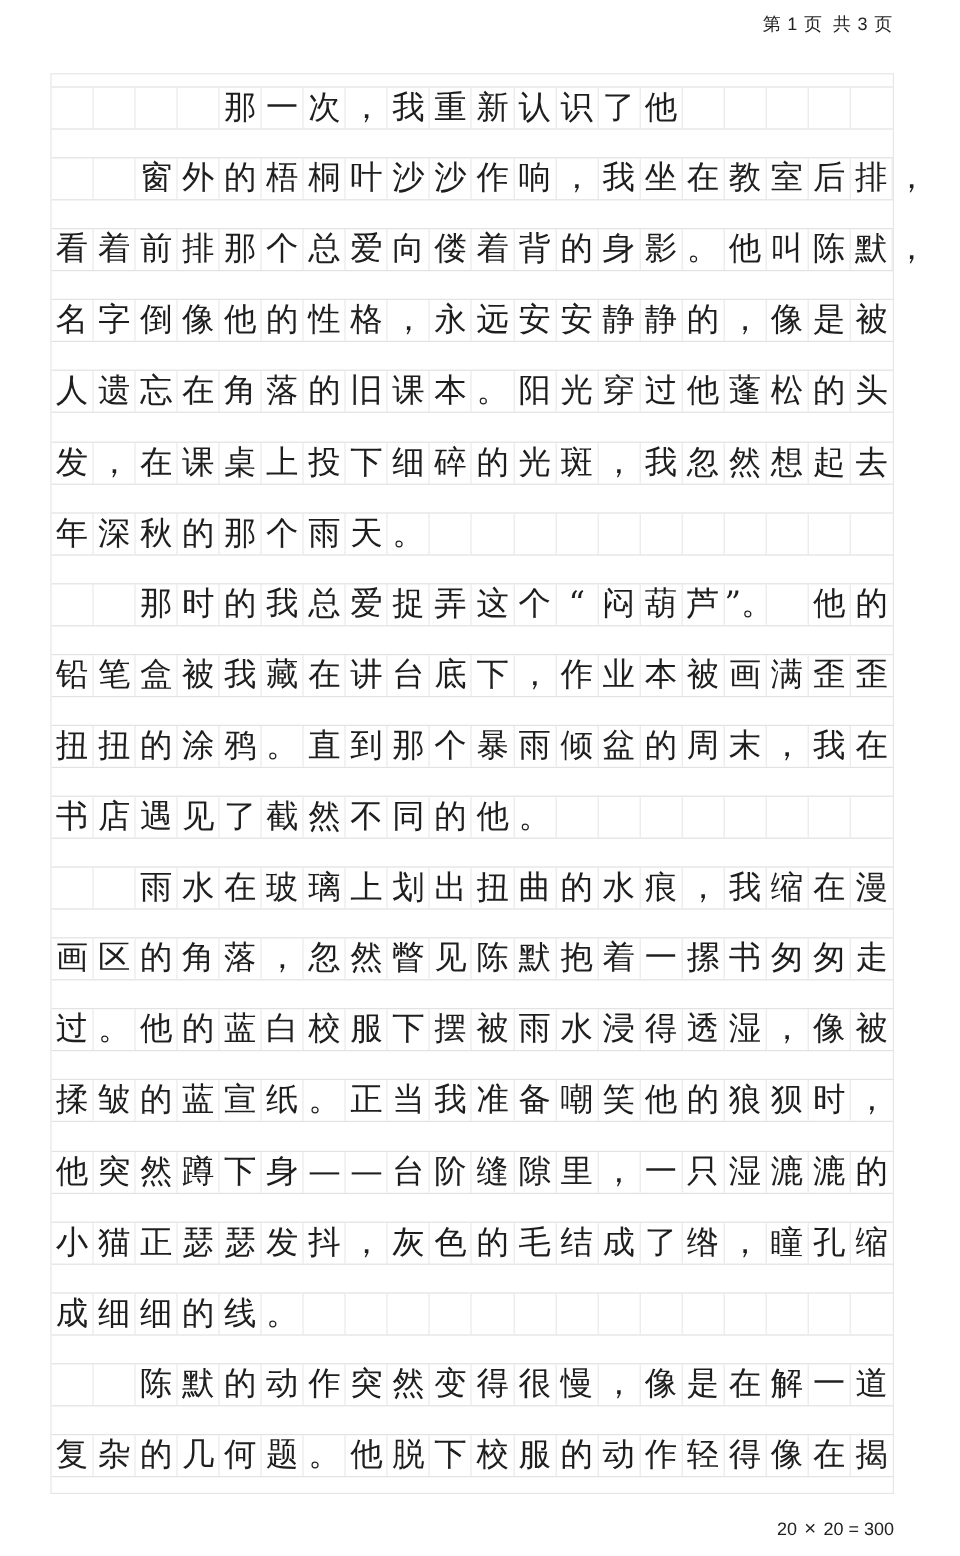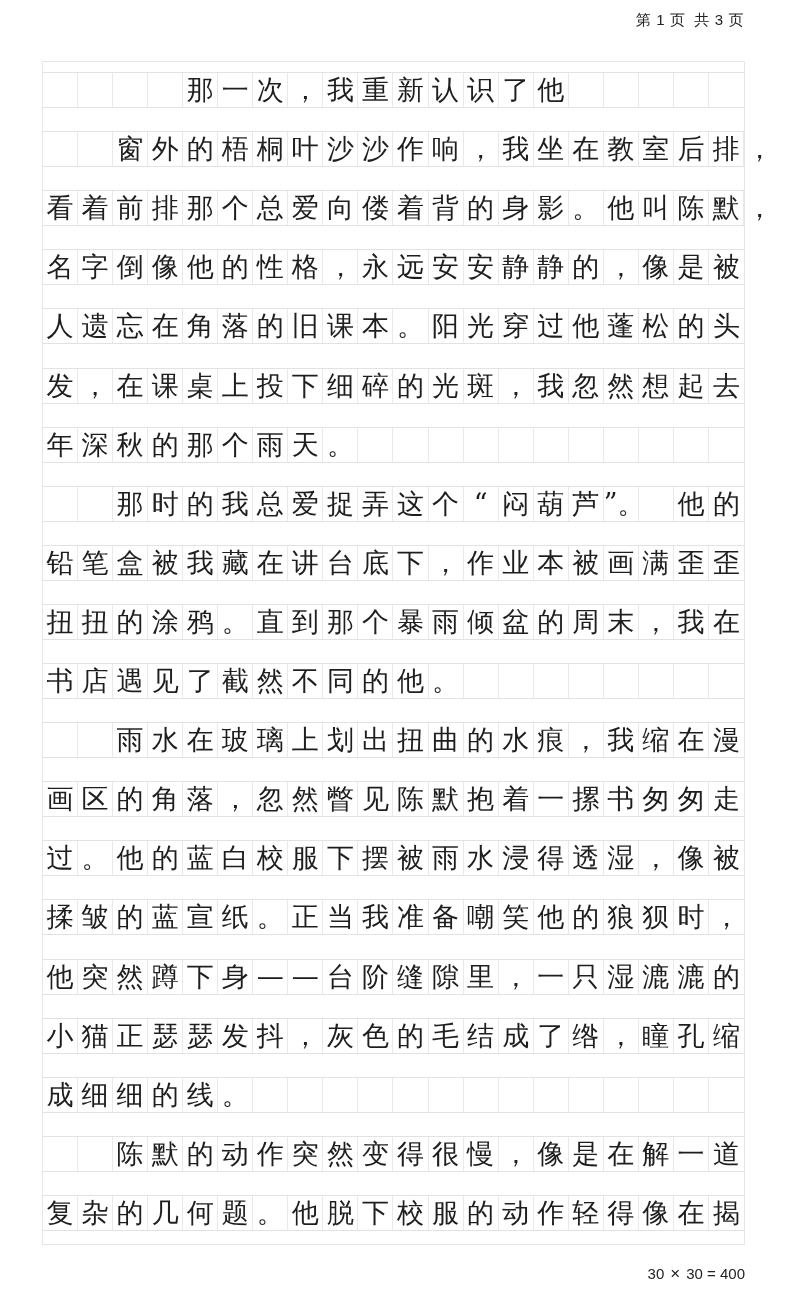--- a/index.html
+++ b/index.html
@@ -466,14 +466,14 @@
       <div class="cell" style="left: 490.7px; width: 35.05px;">作</div>
       <div class="cell" style="left: 525.75px; width: 35.05px;">轻</div>
       <div class="cell" style="left: 560.8px; width: 35.05px;">得</div>
       <div class="cell" style="left: 595.85px; width: 35.05px;">像</div>
       <div class="cell" style="left: 630.9px; width: 35.05px;">在</div>
       <div class="cell" style="left: 665.95px; width: 35.05px;">揭</div>
     </div>
   </div>
 
 <div class="footer">
-  <span>30</span><span class="times">×</span><span>30 = 400</span>
+  <span>20</span><span class="times">×</span><span>20 = 300</span>
 </div>
 
 </body></html>

